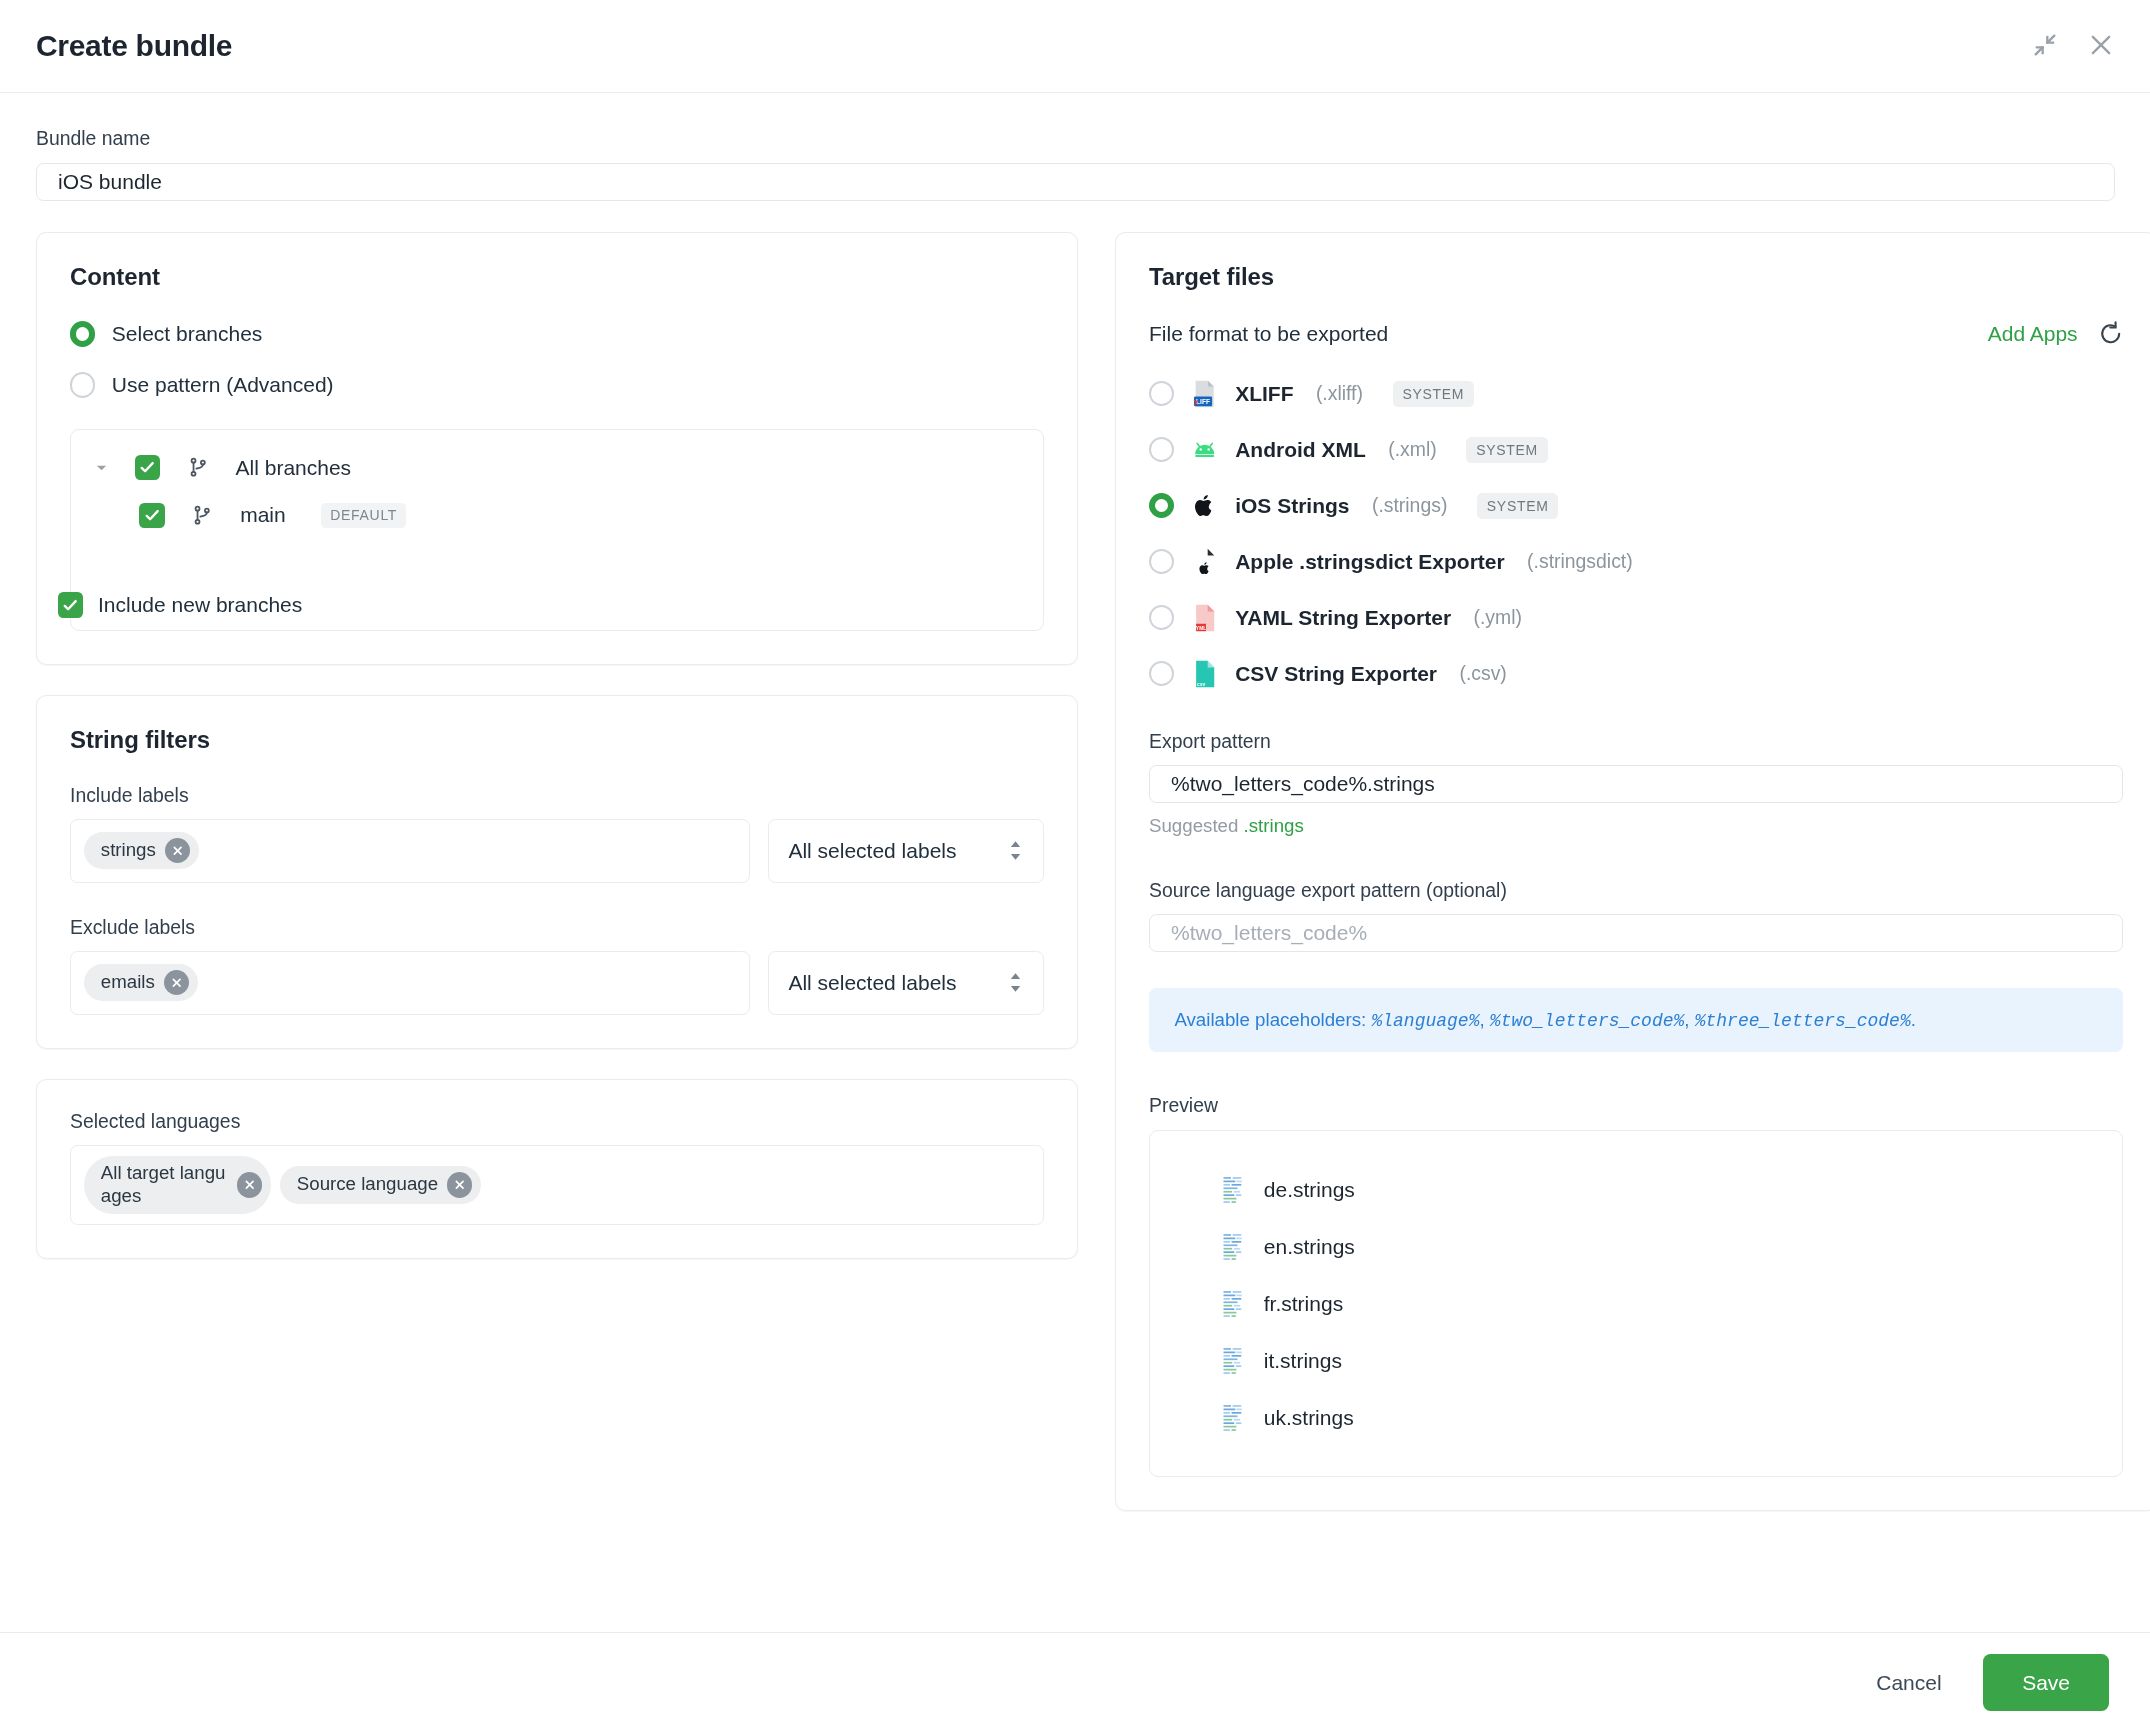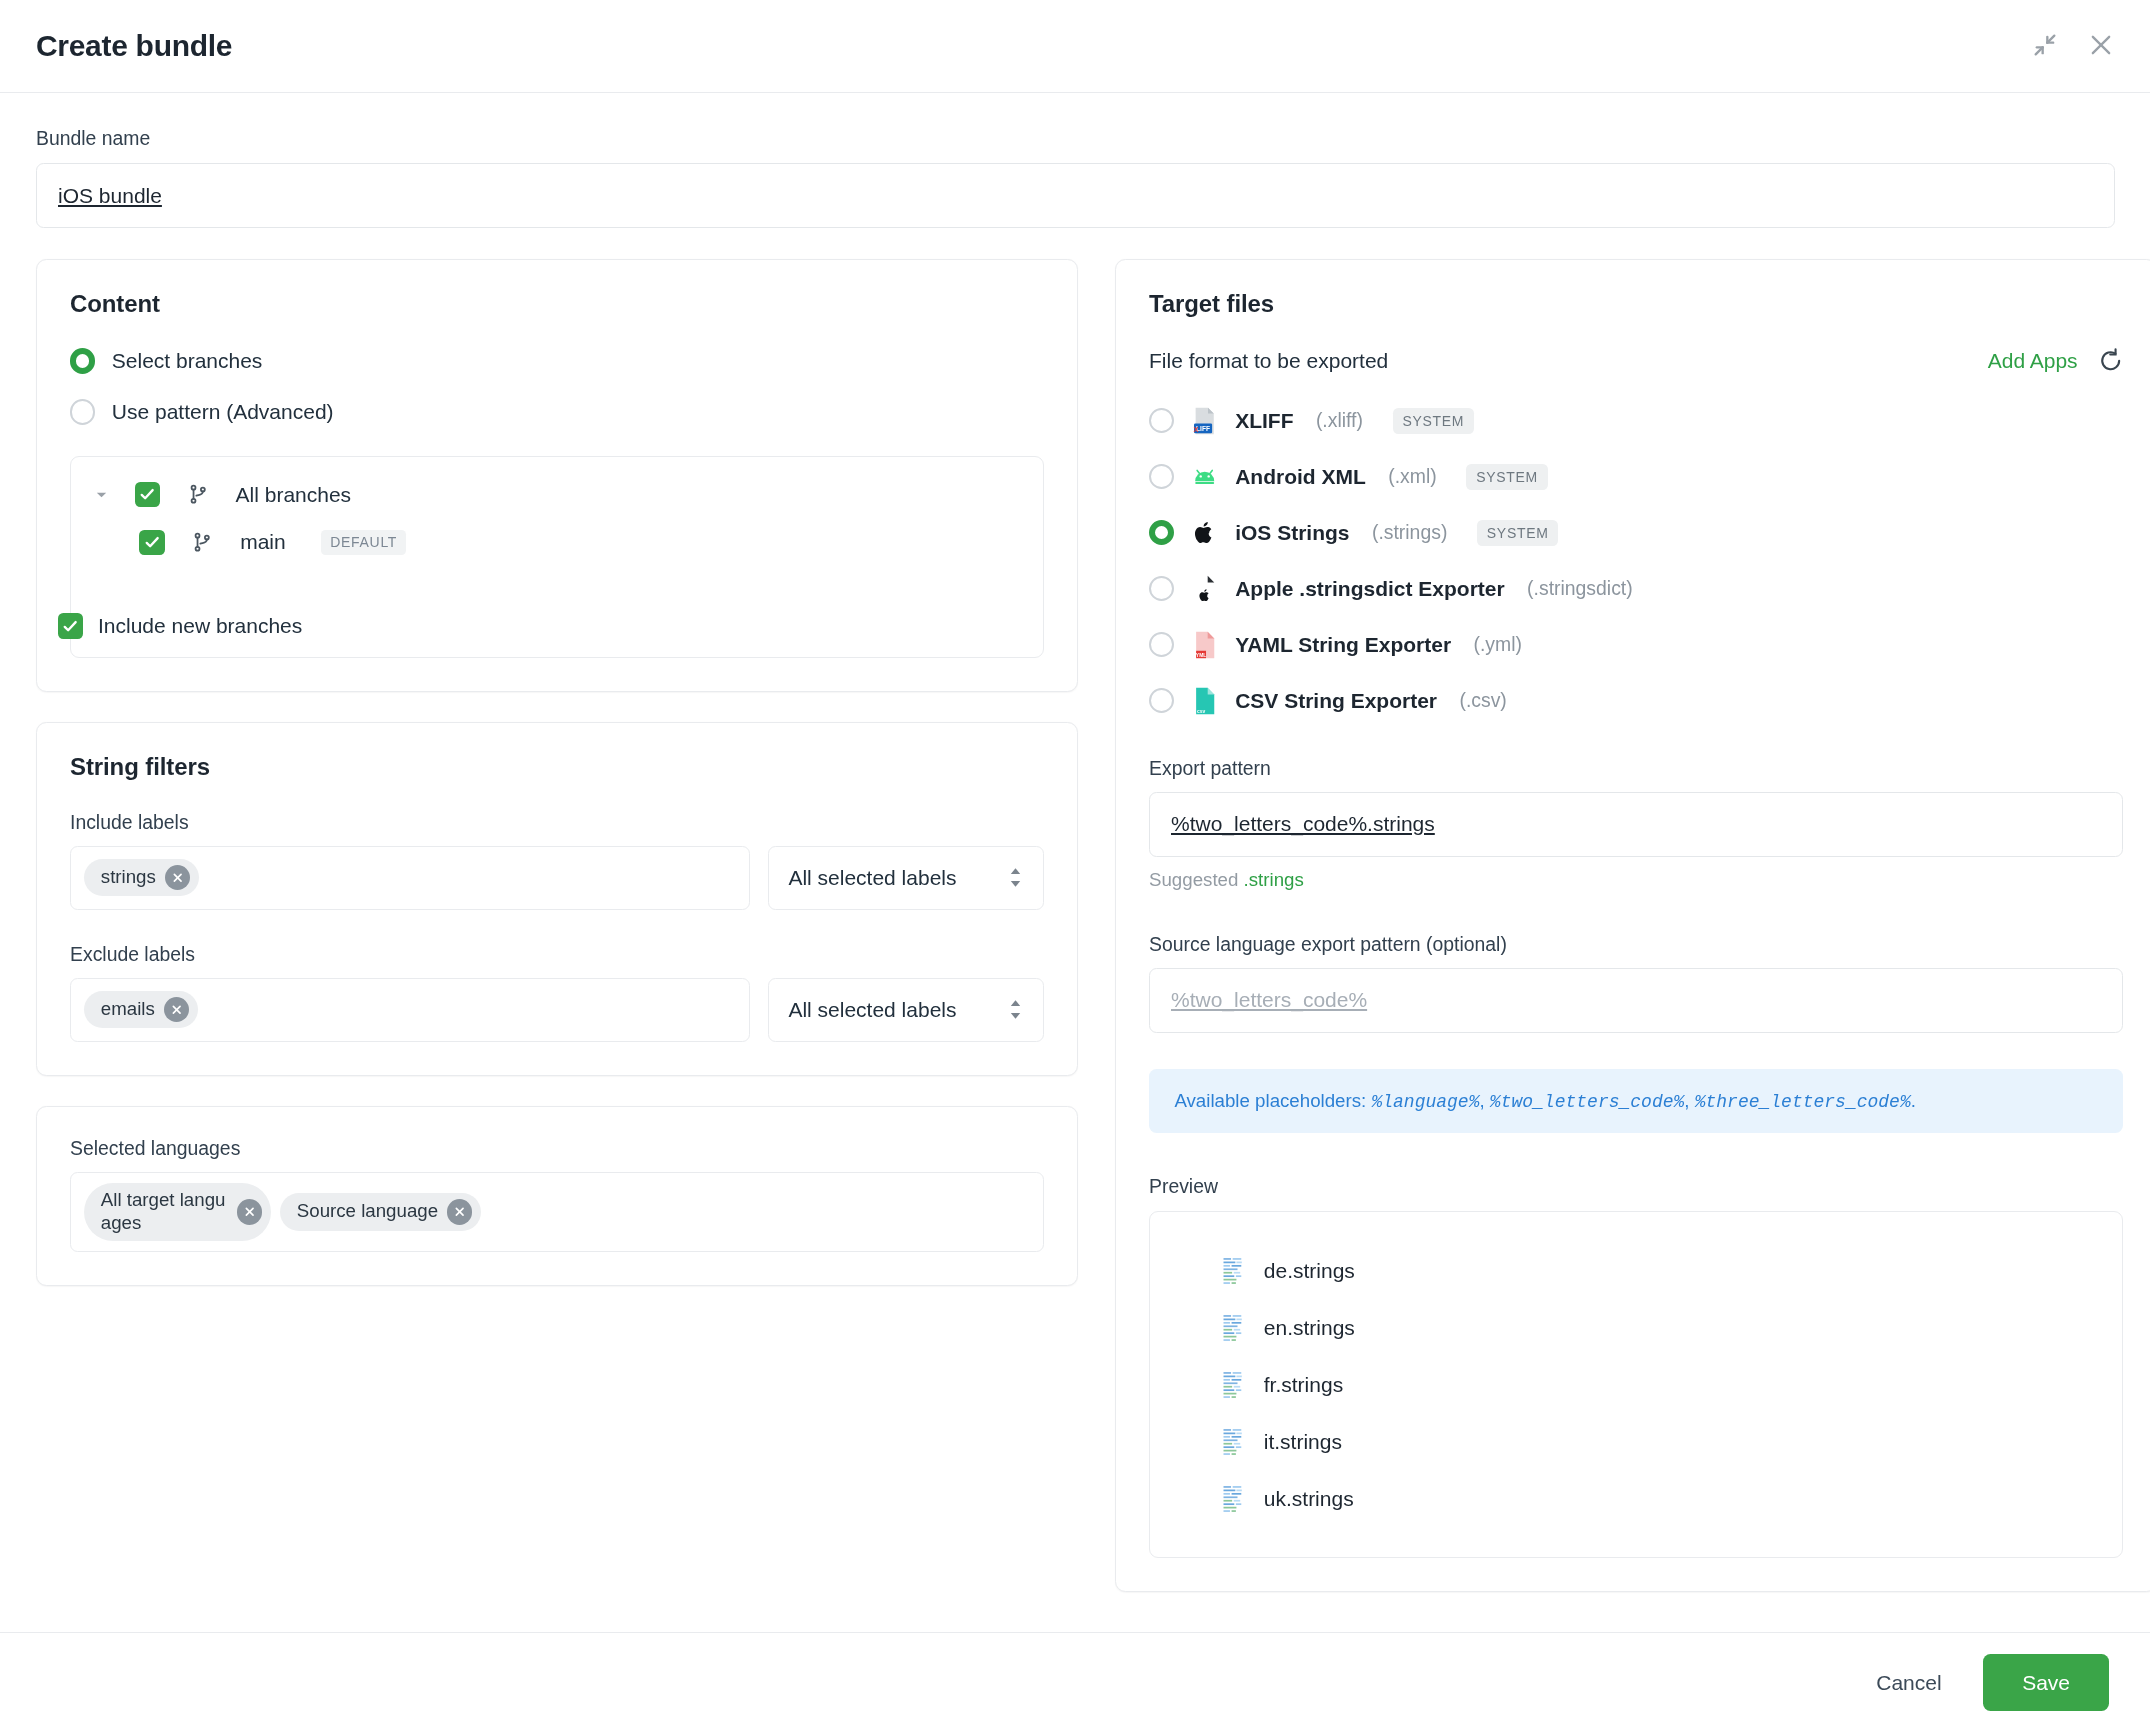--- a/index.html
+++ b/index.html
@@ -24,23 +24,23 @@
   .modal-title { font-size: 30px; font-weight: 700; letter-spacing:-0.3px; color:#1d2630; }
   .header-actions { position:absolute; right: 36px; top: 31px; display:flex; gap:28px; align-items:center; }
   .hdr-icon { width:28px; height:28px; display:block; cursor:pointer; }
   .hdr-icon svg { display:block; }
 
   
   .modal-body { flex:1 1 auto; padding: 34px 36px 0 36px; overflow:hidden; }
 
   .field-label { font-size: 19.4px; color:#32404e; margin-bottom: 13.4px; display:block; font-weight:400;}
   .text-input {
-    width:100%; height: 65px; border:1.5px solid #e4e7ea; border-radius: 7.5px;
+    width:100%; height: 38px; border:1.5px solid #e4e7ea; border-radius: 7.5px;
     background:#fff; padding: 0 21px; font-size:21px; color:#1d2630;
-    font-family:"Liberation Sans", sans-serif; outline:none; display:flex; align-items:center;text-decoration:underline;
+    font-family:"Liberation Sans", sans-serif; outline:none; display:flex; align-items:center;
   }
   .text-input.placeholder { color:#a7aeb6; }
 
   .columns { display:flex; gap: 37px; margin-top: 31px; align-items:flex-start; }
   .col-left { width: 1042px; flex:0 0 1042px; }
   .col-right { width: 1042px; flex:0 0 1042px; }
 
   .card {
     border:1.5px solid #e9ebee; border-radius: 10.5px; background:#fff;
     padding: 30px 33px 33px 33px; box-shadow: 0 0.7px 1.5px rgba(22,29,37,.04);
@@ -72,21 +72,21 @@
     display:flex; align-items:center; justify-content:center;
   }
   .cbx svg { display:block; }
   .branch-icon { width:25.4px; flex:0 0 25.4px; display:flex; justify-content:center; }
   .branch-label { font-size: 21px; color:#22303d; }
   .badge-default {
     background:#f1f3f4; color:#7c8793; font-size:14px; letter-spacing:0.7px;
     padding: 4.5px 9px; border-radius: 4.5px; margin-left: 10.5px; font-weight:400;
   }
   .include-new {
-    position:absolute; left: -13.4px; bottom: 18px; display:flex; align-items:center; gap:15px;
+    position:absolute; left: -13.4px; bottom: 12px; display:flex; align-items:center; gap:15px;
   }
   .include-new .cbx-label { font-size:21px; color:#22303d; }
 
   
   .filter-row { display:flex; gap: 18px; align-items:flex-start; margin-bottom: 33px; }
   .filter-row:last-child { margin-bottom: 0; }
   .chips-box {
     flex:1 1 auto; border:1.5px solid #e9ebee; border-radius:7.5px; background:#fff;
     min-height: 64px; padding: 10.5px 13.4px; display:flex; flex-wrap:wrap; gap:9px; align-items:center;
   }

